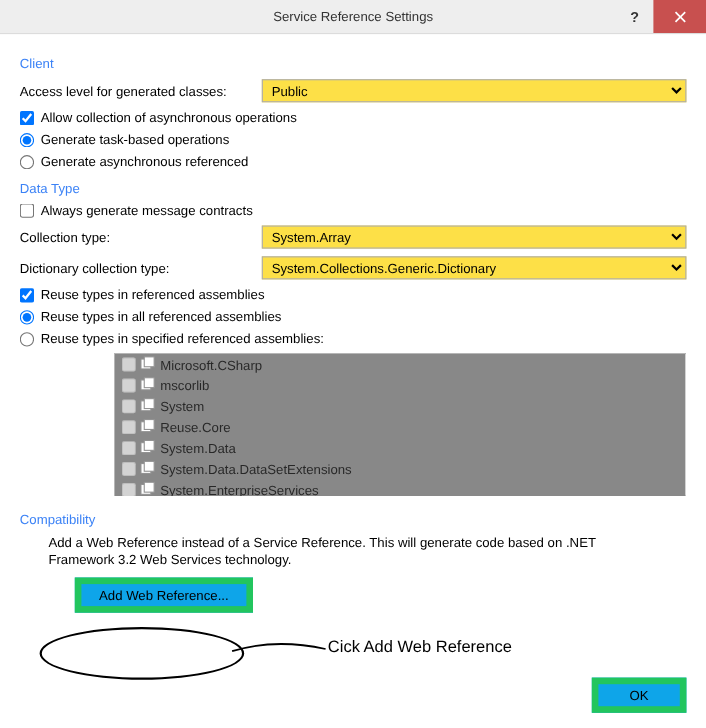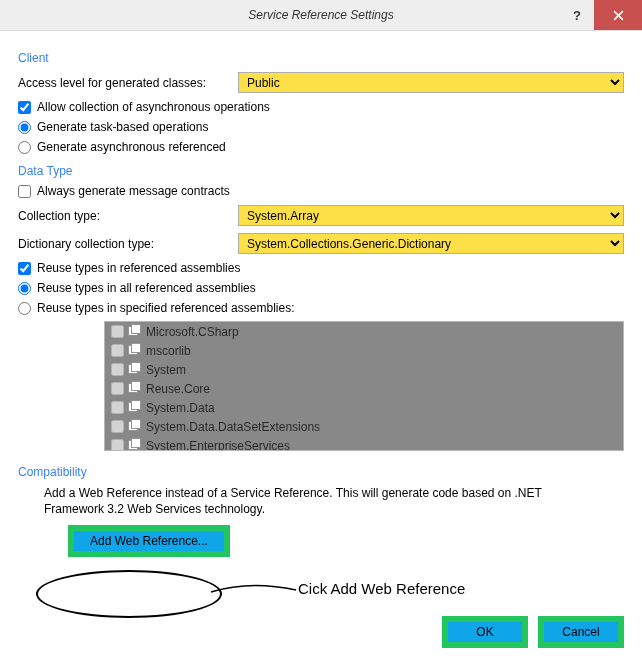--- a/index.html
+++ b/index.html
@@ -18,21 +18,20 @@
     background: #eeeeee;
     border-bottom: 1px solid #dcdcdc;
     display: flex;
     align-items: center;
     justify-content: center;
     position: relative;
   }
   .titlebar .title {
     font-size: 12px;
     color: #333;
-    font-style: italic;
   }
   .titlebar .controls {
     position: absolute;
     right: 0;
     top: 0;
     display: flex;
     height: 100%;
   }
   .help-btn {
     width: 34px;
@@ -288,20 +287,19 @@
   <div class="group-label" style="margin-top:14px">Compatibility</div>
   <div class="compat-text">Add a Web Reference instead of a Service Reference. This will generate code based on .NET Framework 3.2 Web Services technology.</div>
   <div class="add-web-ref-wrap">
     <button class="btn">Add Web Reference...</button>
   </div>
 
 </div>
 
 <div class="footer">
   <button class="btn">OK</button>
-  <button class="btn">Cancel</button>
 </div>
 
 <div class="annot-ellipse" style="left:36px; top:570px; width:182px; height:44px;"></div>
 <svg class="annot-line" style="left:210px; top:582px; width:90px; height:20px;">
   <path d="M1 10 Q 40 -2 86 8" stroke="#000" stroke-width="1.6" fill="none"></path>
 </svg>
 <div class="annot-text" style="left:298px; top:580px;">Cick Add Web Reference</div>
 
 </body></html>

